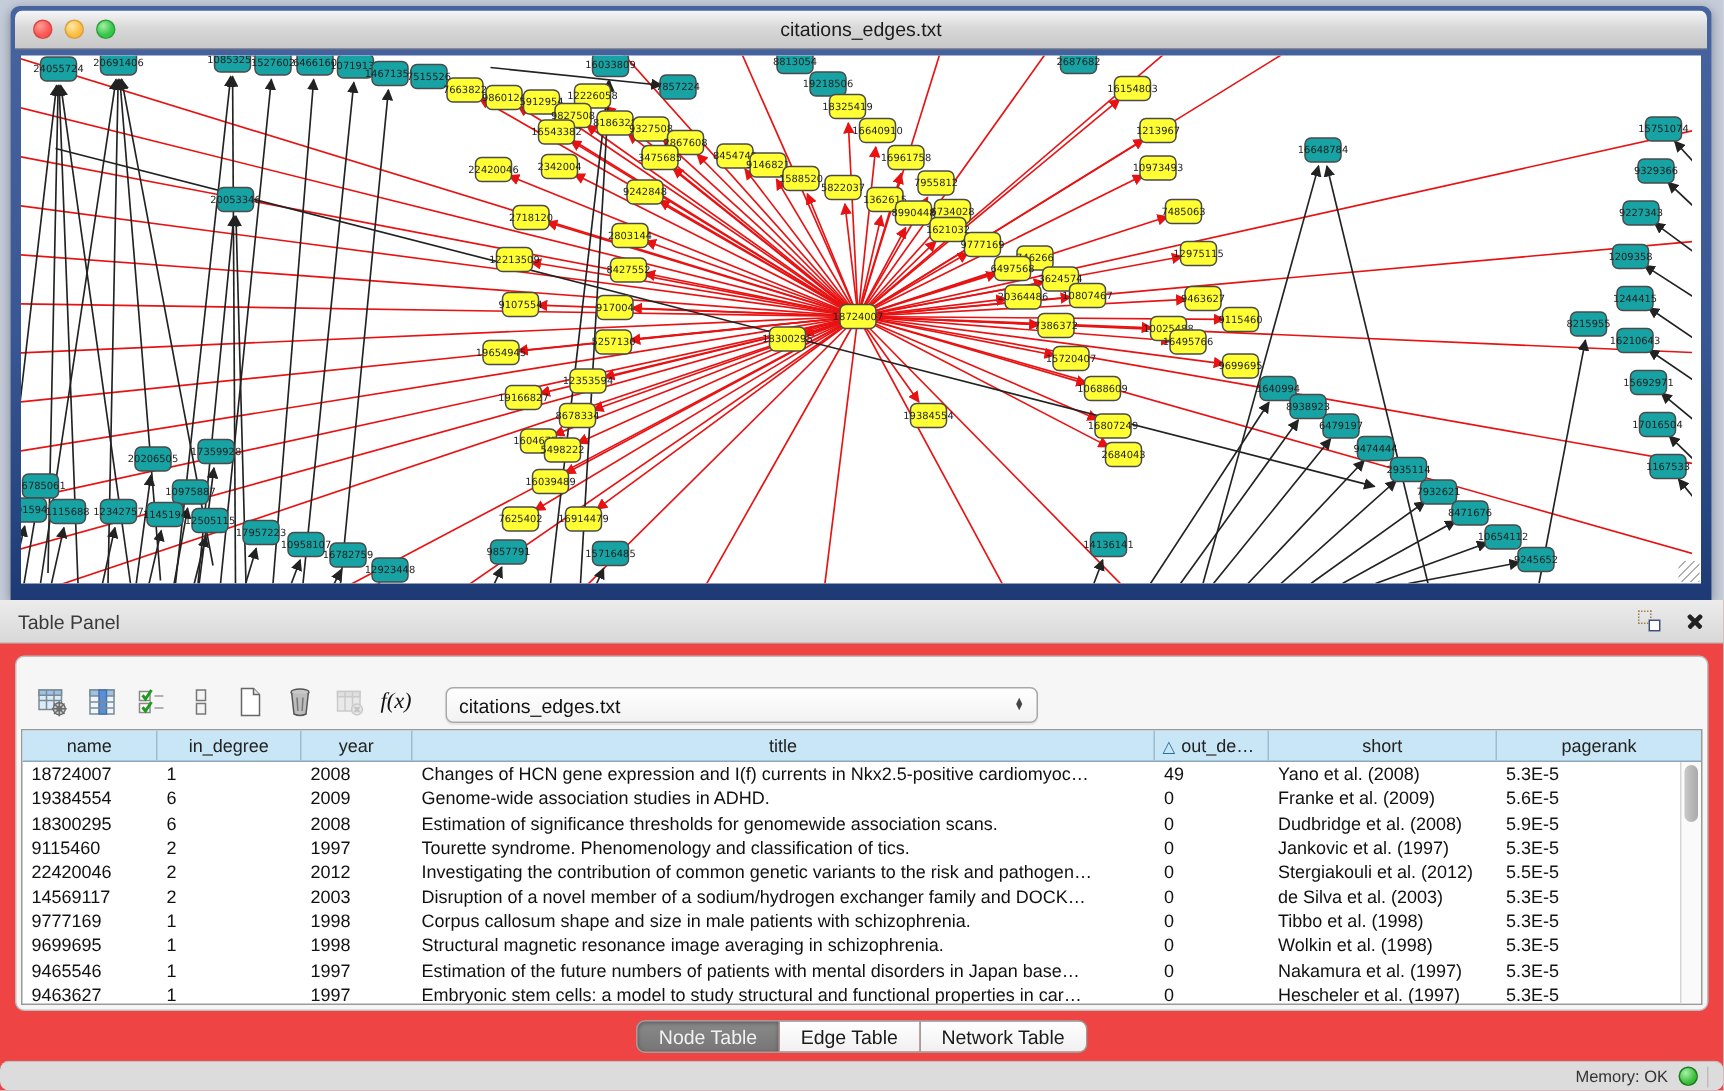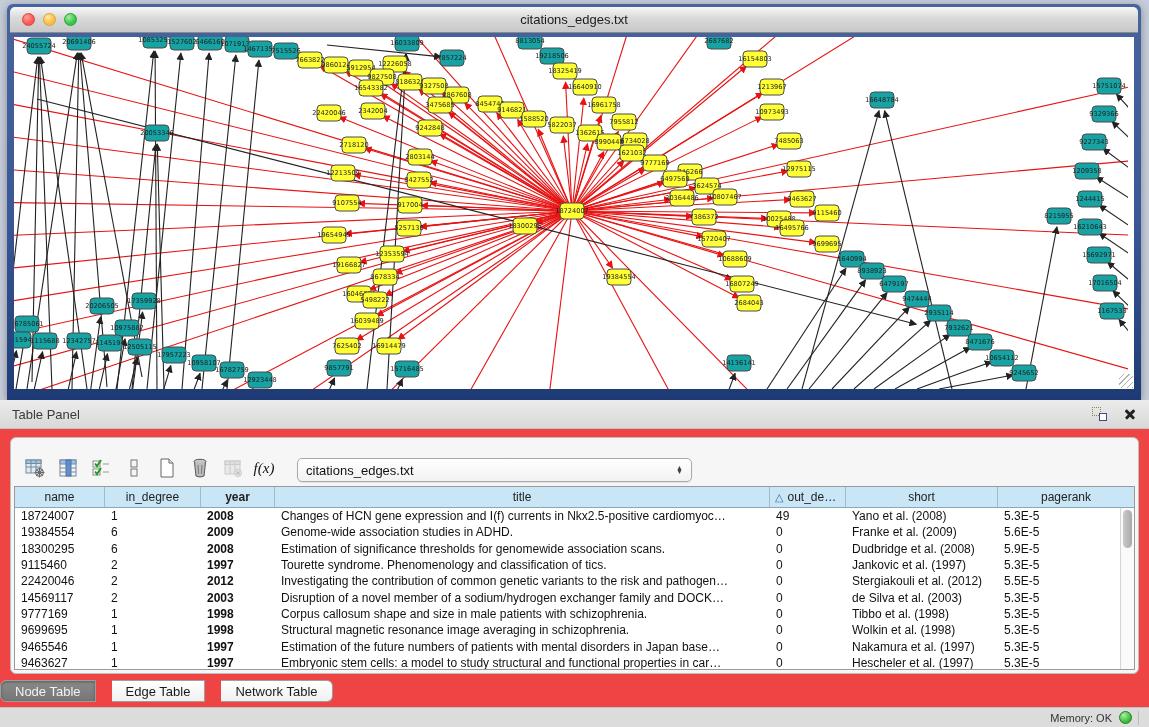--- a/index.html
+++ b/index.html
@@ -59,34 +59,34 @@
   .grid-table { position:absolute; left:3px; top:48px; right:3px; bottom:3px; background:#fff;
     border:1px solid #9a9a9a; overflow:hidden; }
   .thead { display:flex; height:21px; background:#c9e6f6; border-bottom:1px solid #8aa8ba; }
   .th { font-size:12px; color:#222; display:flex; align-items:center; justify-content:center;
     border-right:1px solid #9fbccb; height:100%; }
   .th .sort-glyph { color:#2e6e9e; font-size:11px; margin-right:4px; }
   .th.sorted { justify-content:flex-start; padding-left:5px; }
   .tbody { position:absolute; left:0; top:21px; right:14px; bottom:0; }
   .trow { display:flex; height:16.3px; align-items:center; }
   .td { font-size:12px; color:#111; white-space:nowrap; overflow:hidden; padding-left:6px; }
-  .col-0{width:90px;} .col-1{width:96px;} .col-2{width:74px;font-weight:bold;} .col-3{width:495px;}
+  .col-0{width:90px;} .col-1{width:96px;} .col-2{width:74px;} .col-3{width:495px;}
   .col-4{width:76px;} .col-5{width:152px;} .col-6{flex:1; border-right:none;justify-content:center;}
   .vscroll { position:absolute; right:0; top:21px; width:14px; bottom:0; background:#fafafa; border-left:1px solid #d5d5d5; }
   .vthumb { position:absolute; left:2px; top:2px; width:9px; height:38px; background:linear-gradient(90deg,#c9c9c9,#a9a9a9); border-radius:5px; }
 
-  .seg-tabs { position:absolute; left:0; right:0; top:280px; display:flex; justify-content:flex-start;gap:16px; }
+  .seg-tabs { position:absolute; left:0; right:0; top:280px; display:flex; justify-content:center; }
   .seg { height:22px; padding:0 14px; display:flex; align-items:center; font-size:13px; color:#1a1a1a;
     background:linear-gradient(#ffffff,#f0f0f0); border:1px solid #9e9e9e; border-left:none; }
   .seg:first-child { border-left:1px solid #9e9e9e; border-radius:6px 0 0 6px; }
   .seg:last-child { border-radius:0 6px 6px 0; }
   .seg.active { background:linear-gradient(#8a8a8a,#767676); color:#f2f2f2; box-shadow:inset 0 1px 3px rgba(0,0,0,.35); }
 
   .statusbar { position:absolute; left:0; bottom:0; width:100%; height:20px; background:#dcdcdc;
-    border-top:1px solid #c0c0c0; display:flex; align-items:center; justify-content:flex-end; padding-right:10px; }
+    border-top:1px solid #c0c0c0; display:flex; align-items:center; justify-content:flex-end; padding-right:10px;border-radius:6px; }
   .statusbar .mem { font-size:11px; color:#333; margin-right:7px; }
   .mem-dot { width:13px; height:13px; border-radius:50%; border:1px solid #1e7a1e;
     background:radial-gradient(circle at 35% 30%,#a8f0a8,#35bd35 65%); margin-right:6px; }
   .status-sep { width:1px; height:14px; background:#bcbcbc; }
 
   
   .mini { display:block; }
 </style>
 </head>
 <body>

